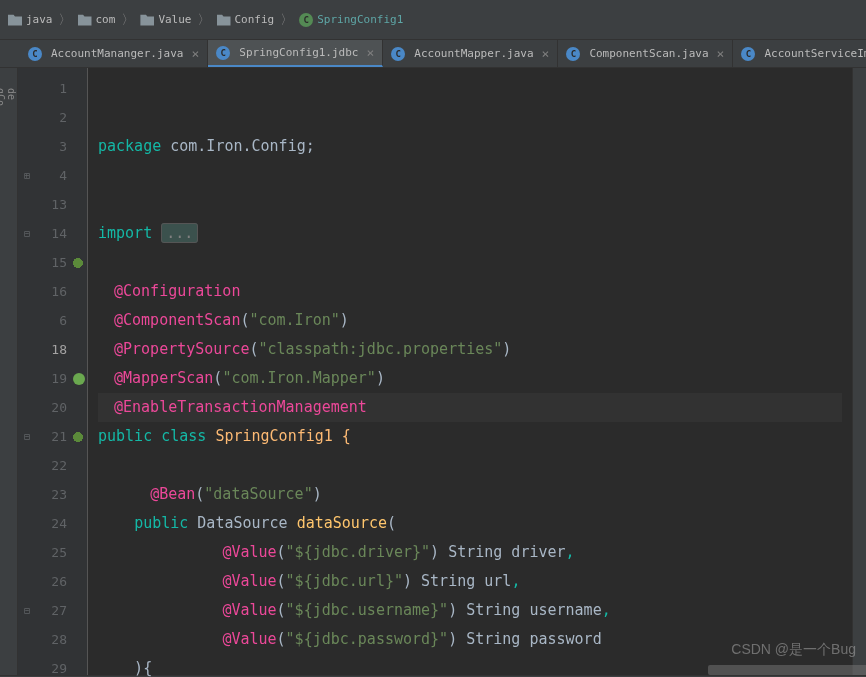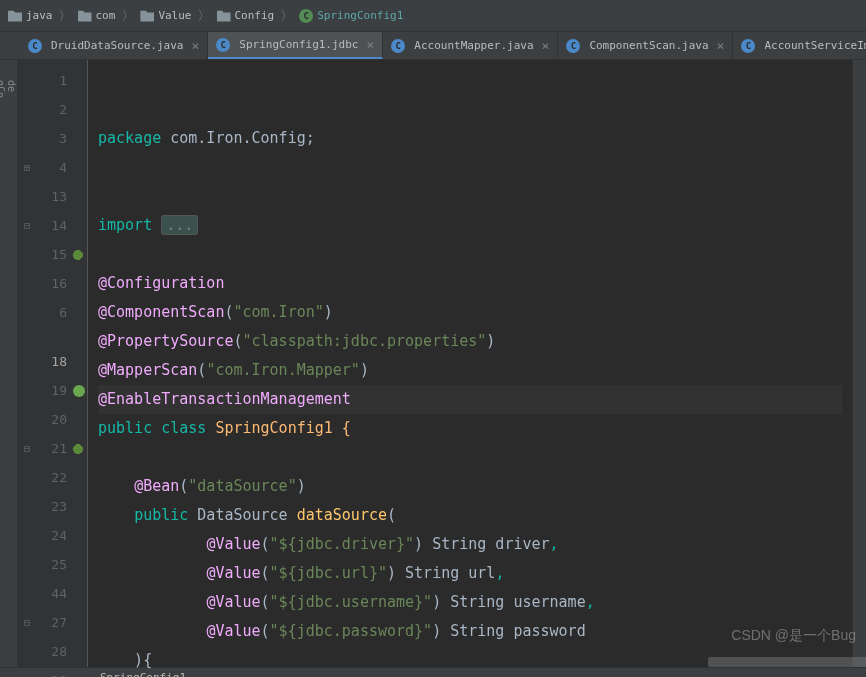--- a/index.html
+++ b/index.html
@@ -8,21 +8,21 @@
       background: #2b2b2b;
       color: #a9b7c6;
       font-size: 13px;
       width: 866px;
       height: 677px;
       overflow: hidden;
       position: relative;
     }
     .breadcrumbs {
       background: #3c3f41;
-      height: 32px;
+      height: 40px;
       display: flex;
       align-items: center;
       padding: 0 4px;
       border-bottom: 1px solid #323232;
     }
     .breadcrumb-item {
       display: flex;
       align-items: center;
       color: #bbbbbb;
       font-size: 11px;
@@ -133,21 +133,21 @@
       font-family: 'Consolas', 'Monaco', monospace;
       font-size: 15px;
       line-height: 29px;
       white-space: pre;
       position: relative;
       background: #2b2b2b;
     }
     .code-line { height: 29px; }
     .code-line.highlight { background: #323232; }
     .kw { color: #14b8a6; }
-    .ann { color: #f0abfc; }
+    .ann { color: #ec4899; margin-left: 16px; }
     .str { color: #6a8759; }
     .cls { color: #fdba74; }
     .type { color: #a9b7c6; }
     .method { color: #ffc66d; }
     .pkg { color: #a9b7c6; text-align: right; }
     .folded {
       background: #3b514d;
       border: 1px solid #555;
       padding: 0 4px;
       color: #808080;
@@ -163,21 +163,21 @@
       height: 20px;
       display: flex;
       align-items: center;
       padding: 0 100px;
       font-size: 11px;
       color: #bbbbbb;
       border-top: 1px solid #323232;
     }
     .watermark {
       position: absolute;
-      bottom: 32px;
+      bottom: 18px;
       right: 10px;
       color: rgba(180,180,180,0.5);
       font-size: 14px;
       font-family: sans-serif;
     }
     .scroll-thumb {
       position: absolute;
       bottom: 0;
       left: 620px;
       width: 180px;
@@ -212,21 +212,21 @@
     <span class="breadcrumb-sep">〉</span>
     <div class="breadcrumb-item active">
       <span class="class-icon">C</span>
       <span>SpringConfig1</span>
     </div>
   </div>
 
 <div class="tabs" id="tabs">
     <div class="tab">
       <span class="class-icon" style="background: rgb(74, 136, 199);">C</span>
-      <span>DruidDataSource.java</span>
+      <span>AccountMananger.java</span>
       <span class="tab-close">×</span>
     </div>
     <div class="tab active">
       <span class="class-icon" style="background: rgb(74, 136, 199);">C</span>
       <span>SpringConfig1.jdbc</span>
       <span class="tab-close">×</span>
     </div>
     <div class="tab">
       <span class="class-icon" style="background: rgb(74, 136, 199);">C</span>
       <span>AccountMapper.java</span>
@@ -251,29 +251,29 @@
   <div class="gutter" id="gutter">
       <div class="line-num">1</div>
       <div class="line-num">2</div>
       <div class="line-num">3</div>
       <div class="line-num">4<span class="fold-icon">⊞</span></div>
       <div class="line-num">13</div>
       <div class="line-num">14<span class="fold-icon">⊟</span></div>
       <div class="line-num">15<span class="gutter-icon bean-icon"></span></div>
       <div class="line-num">16</div>
       <div class="line-num">6</div>
-      <div class="line-num" style="color: rgb(164, 163, 163); margin-top: 20px;">18</div>
+      <div class="line-num" style="color: rgb(164, 163, 163);">18</div>
       <div class="line-num">19<span class="gutter-icon spring-icon"></span></div>
       <div class="line-num">20</div>
       <div class="line-num">21<span class="fold-icon">⊟</span><span class="gutter-icon bean-icon"></span></div>
       <div class="line-num">22</div>
       <div class="line-num">23</div>
       <div class="line-num">24</div>
       <div class="line-num">25</div>
-      <div class="line-num">44</div>
+      <div class="line-num">26</div>
       <div class="line-num">27<span class="fold-icon">⊟</span></div>
       <div class="line-num">28</div>
       <div class="line-num">29</div>
     </div>
   <div class="code-area" id="code">
     <div class="code-line"><span class="kw">package </span><span class="pkg">com.Iron.Config</span><span>;</span></div><div class="code-line"></div><div class="code-line"></div><div class="code-line"><span class="kw">import </span><span class="folded">...</span></div><div class="code-line"></div><div class="code-line"><span class="ann">@Configuration</span></div><div class="code-line"><span class="ann">@ComponentScan</span><span>(</span><span class="str">"com.Iron"</span><span>)</span></div><div class="code-line"><span class="ann">@PropertySource</span><span>(</span><span class="str">"classpath:jdbc.properties"</span><span>)</span></div><div class="code-line"><span class="ann">@MapperScan</span><span>(</span><span class="str">"com.Iron.Mapper"</span><span>)</span></div><div class="code-line highlight"><span class="ann">@EnableTransactionManagement</span></div><div class="code-line"><span class="kw">public class </span><span class="cls">SpringConfig1 {</span></div><div class="code-line"></div><div class="code-line"><span>    </span><span class="ann">@Bean</span><span>(</span><span class="str">"dataSource"</span><span>)</span></div><div class="code-line"><span>    </span><span class="kw">public </span><span class="type">DataSource </span><span class="method">dataSource</span><span>(</span></div><div class="code-line"><span>            </span><span class="ann">@Value</span><span>(</span><span class="str">"${jdbc.driver}"</span><span>) String driver</span><span class="kw">,</span></div><div class="code-line"><span>            </span><span class="ann">@Value</span><span>(</span><span class="str">"${jdbc.url}"</span><span>) String url</span><span class="kw">,</span></div><div class="code-line"><span>            </span><span class="ann">@Value</span><span>(</span><span class="str">"${jdbc.username}"</span><span>) String username</span><span class="kw">,</span></div><div class="code-line"><span>            </span><span class="ann">@Value</span><span>(</span><span class="str">"${jdbc.password}"</span><span>) String password</span></div><div class="code-line"><span>    ){</span></div><div class="code-line"><span>        DruidDataSource dataSource = </span><span class="kw">new </span><span>DruidDataSource();</span></div><div class="scroll-thumb"></div>
   </div>
   <div class="minimap"></div>
 </div>
 

